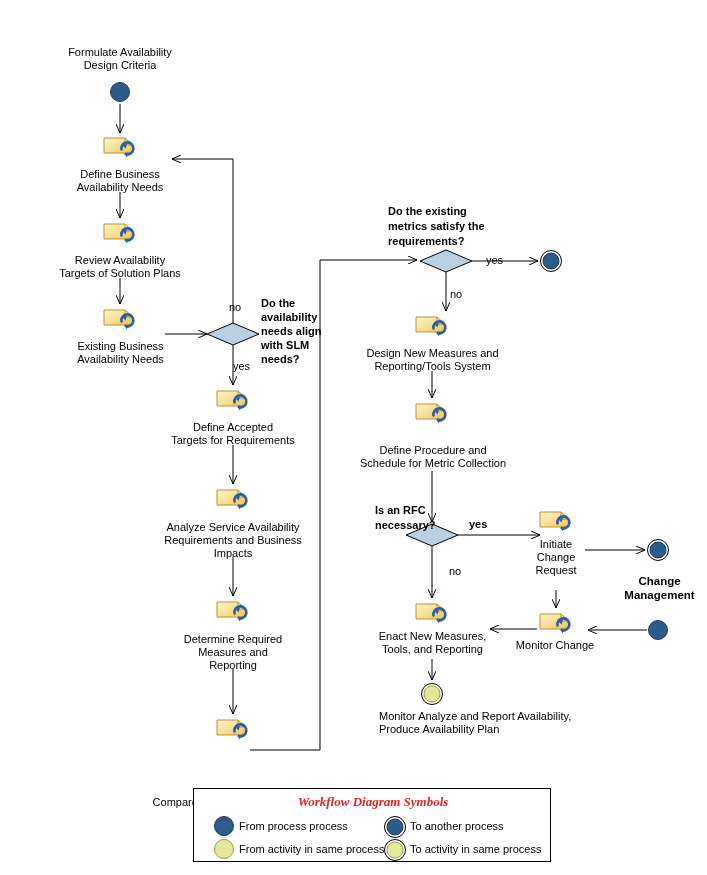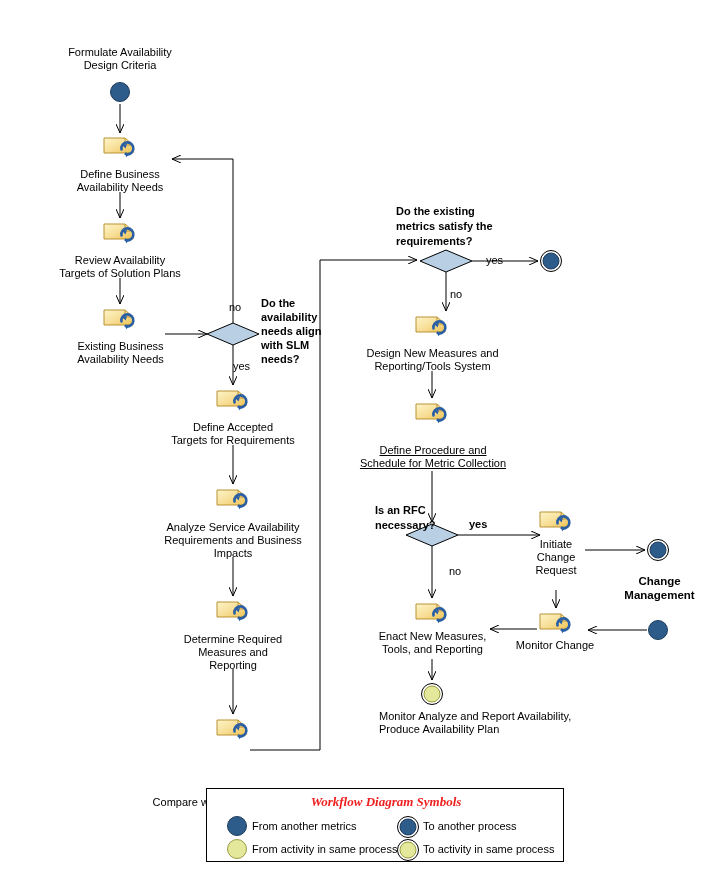--- a/index.html
+++ b/index.html
@@ -17,21 +17,21 @@
     color:#000;
     white-space:nowrap;
     letter-spacing:0px;
   }
   .lbl.bold{font-weight:bold;}
   .lbl.left{text-align:left;}
   
   .edge-lbl{position:absolute;font-size:11px;line-height:12px;color:#000;white-space:nowrap;}
   
   #legend{
-    position:absolute;left:206px;top:788px;width:358px;height:74px;
+    position:absolute;left:193px;top:788px;width:358px;height:74px;
     border:1px solid #000;background:#ffffff;box-sizing:border-box;
   }
   #legend-title{
     position:absolute;left:0;top:5px;width:358px;text-align:center;
     font-size:13px;font-weight:bold;font-style:italic;color:#ef2020;
     font-family:"Liberation Serif","DejaVu Serif",serif;
   }
   .lg-item{position:absolute;font-size:11px;color:#000;white-space:nowrap;}
   .lg-sym{position:absolute;}
 </style>
@@ -237,35 +237,35 @@
 </div>
 
 <div class="lbl" style="left:153px;top:633px;width:160px;">
   <span>Determine Required</span><br>
   <span>Measures and</span><br>
   <span>Reporting</span>
 </div>
 
 <div class="lbl" style="left:133px;top:796px;width:200px;">Compare with Existing Capability</div>
 
-<div class="lbl bold left" style="left:388px;top:204px;width:130px;line-height:15px;margin-left:8px;">
+<div class="lbl bold left" style="left:388px;top:204px;width:130px;line-height:15px;">
   <span>Do the existing</span><br>
   <span>metrics satisfy the</span><br>
   <span>requirements?</span>
 </div>
 
 <div class="edge-lbl" style="left:486px;top:254px;">yes</div>
 <div class="edge-lbl" style="left:450px;top:288px;">no</div>
 
 <div class="lbl" style="left:355px;top:347px;width:155px;">
   <span>Design New Measures and</span><br>
   <span>Reporting/Tools System</span>
 </div>
 
-<div class="lbl" style="left:353px;top:444px;width:160px;text-decoration:underline;">
+<div class="lbl" style="left:353px;top:444px;width:160px;">
   <span>Define Procedure and</span><br>
   <span>Schedule for Metric Collection</span>
 </div>
 
 <div class="lbl bold left" style="left:375px;top:503px;width:90px;line-height:15px;">
   <span>Is an RFC</span><br>
   <span>necessary?</span>
 </div>
 
 <div class="edge-lbl bold" style="left:469px;top:518px;font-weight:bold;">yes</div>
@@ -293,21 +293,21 @@
   <span>Change</span><br>
   <span>Management</span>
 </div>
 
 <div id="legend">
   <div id="legend-title">Workflow Diagram Symbols</div>
 
   <svg class="lg-sym" style="left:20px;top:27px;" width="20" height="20">
     <use href="#fromProcSym" transform="translate(10,10)"></use>
   </svg>
-  <div class="lg-item" style="left:45px;top:31px;">From another metrics</div>
+  <div class="lg-item" style="left:45px;top:31px;">From process process</div>
 
   <svg class="lg-sym" style="left:190px;top:27px;" width="22" height="22">
     <use href="#toProcSym" transform="translate(11,11)"></use>
   </svg>
   <div class="lg-item" style="left:216px;top:31px;">To another process</div>
 
   <svg class="lg-sym" style="left:20px;top:50px;" width="20" height="20">
     <use href="#fromSameSym" transform="translate(10,10)"></use>
   </svg>
   <div class="lg-item" style="left:45px;top:54px;text-align:center;">From activity in same process</div>

